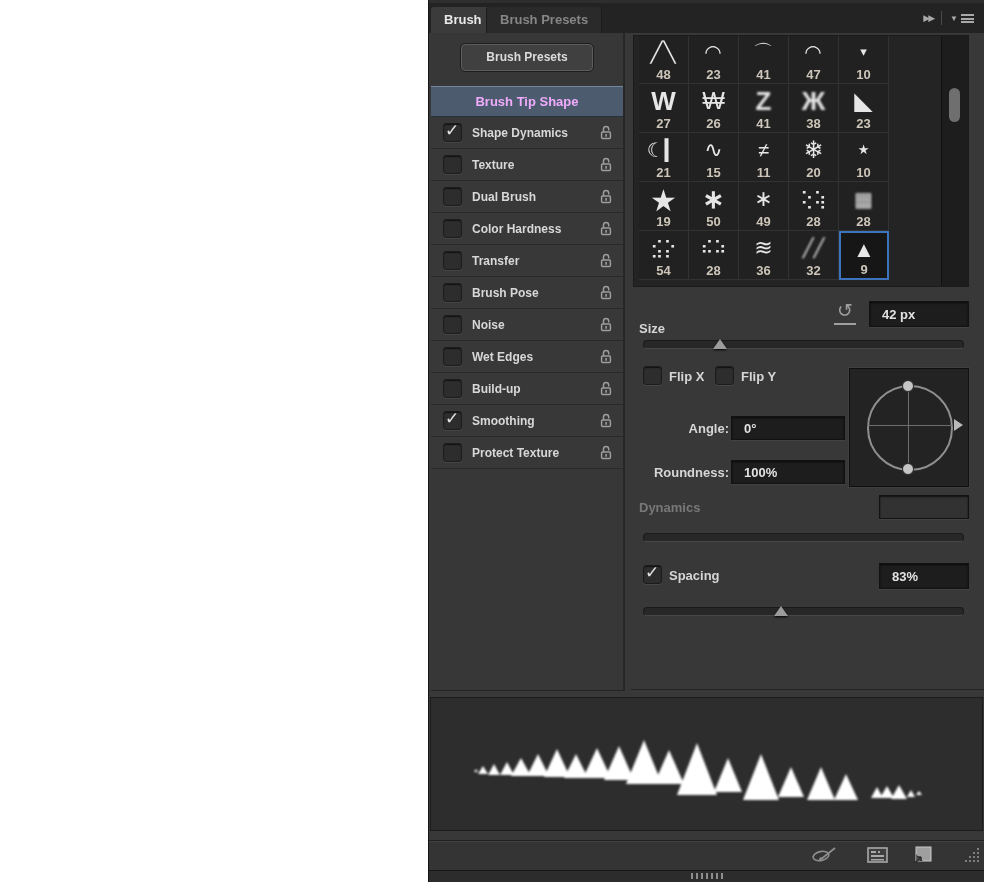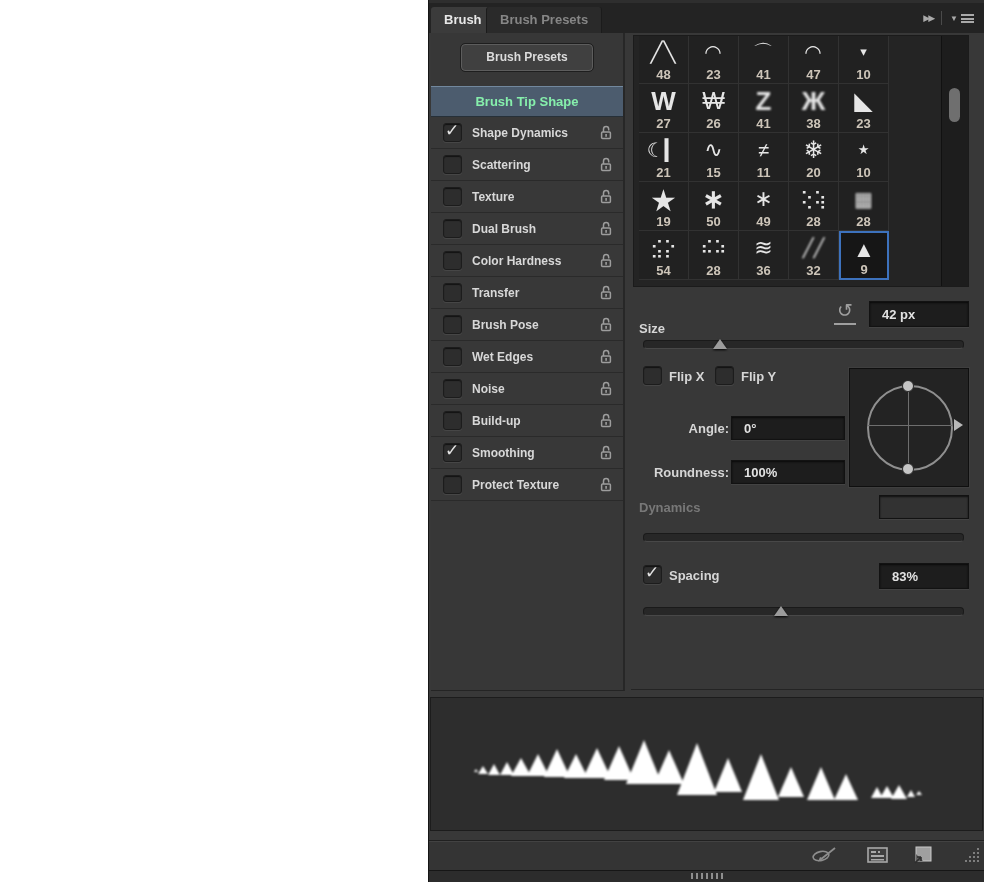--- a/index.html
+++ b/index.html
@@ -28,21 +28,21 @@
   
   .sidebar{position:absolute;left:2px;top:33px;width:192px;height:657px;background:#373737;
            border-right:2px solid #272727;border-bottom:1px solid #242424;box-sizing:content-box;}
   .presets-btn{position:absolute;left:30px;top:11px;width:130px;height:25px;line-height:25px;
       text-align:center;color:#dcdcdc;font-size:12px;font-weight:bold;background:#404040;
       border:1px solid #5d5d5d;outline:1px solid #1e1e1e;border-radius:4px;cursor:pointer;}
   .slist{position:absolute;left:0;top:53px;width:192px;}
   .srow{height:31px;border-bottom:1px solid #2a2a2a;position:relative;background:#383838;
         display:flex;align-items:center;cursor:pointer;}
   .srow.sel{background:#4c5c6e;border-top:1px solid #72889e;border-bottom:1px solid #263039;
-            justify-content:center;color:#86efac;font-weight:bold;font-size:13px;height:29px;}
+            justify-content:center;color:#f0abfc;font-weight:bold;font-size:13px;height:29px;}
   .srow .lbl{color:#d8d8d8;font-size:12px;font-weight:bold;margin-left:10px;}
   .cb{width:17px;height:17px;background:#2d2d2d;border:1px solid #1c1c1c;border-radius:3px;
       box-shadow:inset 0 1px 1px rgba(0,0,0,.6),0 1px 0 rgba(255,255,255,.07);
       margin-left:12px;position:relative;flex:0 0 auto;cursor:pointer;}
   .cb .ck{position:absolute;left:1px;top:-4px;color:#e4e4e4;font-size:17px;visibility:hidden;}
   .cb.checked .ck{visibility:visible;}
   .lock{position:absolute;right:10px;top:8px;}
 
   
   .content{position:absolute;left:202px;top:33px;width:354px;height:657px;border-bottom:1px solid #242424;box-sizing:border-box;}
@@ -155,29 +155,20 @@
             <span class="ck">✓</span>
           </span>
         <span class="lbl">Shape Dynamics</span>
         <span class="lock"><svg width="14" height="16" viewBox="0 0 14 16">
               <path d="M4.5 7 V4.2 a2.6 2.6 0 0 1 5.2 0 V5.6" fill="none" stroke="#9d9d9d" stroke-width="1.5"></path>
               <rect x="2.6" y="7" width="8.8" height="6.6" rx="1" fill="none" stroke="#9d9d9d" stroke-width="1.5"></rect>
               <rect x="6.3" y="9" width="1.6" height="2.8" fill="#9d9d9d"></rect>
             </svg></span>
       </div>
 
-      <div class="srow">
-        <span class="cb"></span>
-        <span class="lbl">Scattering</span>
-        <span class="lock"><svg width="14" height="16" viewBox="0 0 14 16">
-              <path d="M4.5 7 V4.2 a2.6 2.6 0 0 1 5.2 0 V5.6" fill="none" stroke="#9d9d9d" stroke-width="1.5"></path>
-              <rect x="2.6" y="7" width="8.8" height="6.6" rx="1" fill="none" stroke="#9d9d9d" stroke-width="1.5"></rect>
-              <rect x="6.3" y="9" width="1.6" height="2.8" fill="#9d9d9d"></rect>
-            </svg></span>
-      </div>
 
       <div class="srow">
         <span class="cb"></span>
         <span class="lbl">Texture</span>
         <span class="lock"><svg width="14" height="16" viewBox="0 0 14 16">
               <path d="M4.5 7 V4.2 a2.6 2.6 0 0 1 5.2 0 V5.6" fill="none" stroke="#9d9d9d" stroke-width="1.5"></path>
               <rect x="2.6" y="7" width="8.8" height="6.6" rx="1" fill="none" stroke="#9d9d9d" stroke-width="1.5"></rect>
               <rect x="6.3" y="9" width="1.6" height="2.8" fill="#9d9d9d"></rect>
             </svg></span>
       </div>
@@ -217,31 +208,31 @@
         <span class="lbl">Brush Pose</span>
         <span class="lock"><svg width="14" height="16" viewBox="0 0 14 16">
               <path d="M4.5 7 V4.2 a2.6 2.6 0 0 1 5.2 0 V5.6" fill="none" stroke="#9d9d9d" stroke-width="1.5"></path>
               <rect x="2.6" y="7" width="8.8" height="6.6" rx="1" fill="none" stroke="#9d9d9d" stroke-width="1.5"></rect>
               <rect x="6.3" y="9" width="1.6" height="2.8" fill="#9d9d9d"></rect>
             </svg></span>
       </div>
 
       <div class="srow">
         <span class="cb"></span>
+        <span class="lbl">Noise</span>
+        <span class="lock"><svg width="14" height="16" viewBox="0 0 14 16">
+              <path d="M4.5 7 V4.2 a2.6 2.6 0 0 1 5.2 0 V5.6" fill="none" stroke="#9d9d9d" stroke-width="1.5"></path>
+              <rect x="2.6" y="7" width="8.8" height="6.6" rx="1" fill="none" stroke="#9d9d9d" stroke-width="1.5"></rect>
+              <rect x="6.3" y="9" width="1.6" height="2.8" fill="#9d9d9d"></rect>
+            </svg></span>
+      </div>
+
+      <div class="srow">
+        <span class="cb"></span>
         <span class="lbl">Wet Edges</span>
-        <span class="lock"><svg width="14" height="16" viewBox="0 0 14 16">
-              <path d="M4.5 7 V4.2 a2.6 2.6 0 0 1 5.2 0 V5.6" fill="none" stroke="#9d9d9d" stroke-width="1.5"></path>
-              <rect x="2.6" y="7" width="8.8" height="6.6" rx="1" fill="none" stroke="#9d9d9d" stroke-width="1.5"></rect>
-              <rect x="6.3" y="9" width="1.6" height="2.8" fill="#9d9d9d"></rect>
-            </svg></span>
-      </div>
-
-      <div class="srow">
-        <span class="cb"></span>
-        <span class="lbl">Noise</span>
         <span class="lock"><svg width="14" height="16" viewBox="0 0 14 16">
               <path d="M4.5 7 V4.2 a2.6 2.6 0 0 1 5.2 0 V5.6" fill="none" stroke="#9d9d9d" stroke-width="1.5"></path>
               <rect x="2.6" y="7" width="8.8" height="6.6" rx="1" fill="none" stroke="#9d9d9d" stroke-width="1.5"></rect>
               <rect x="6.3" y="9" width="1.6" height="2.8" fill="#9d9d9d"></rect>
             </svg></span>
       </div>
 
       <div class="srow">
         <span class="cb"></span>
         <span class="lbl">Build-up</span>

